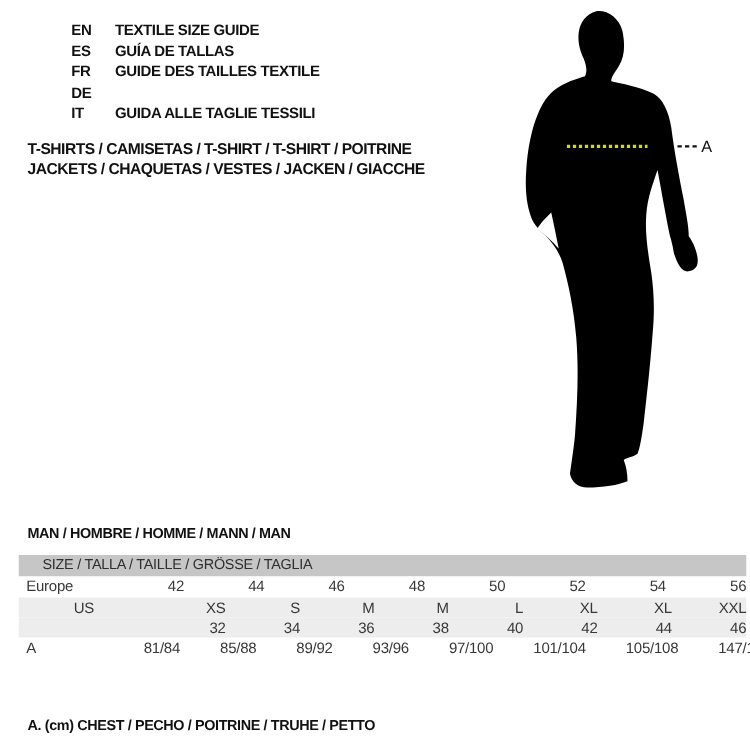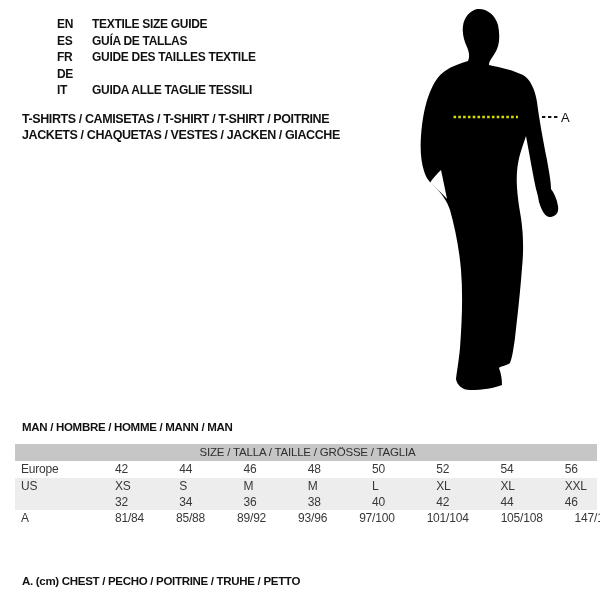--- a/index.html
+++ b/index.html
@@ -24,27 +24,27 @@
   
   .figure-svg{left:0;top:0;pointer-events:none;}
   .measure-a{font-family:"Liberation Sans",sans-serif;font-size:13px;fill:#111;}
 
   
   .section-title{left:22px;top:420px;height:14px;line-height:14px;
     font-size:11.5px;font-weight:bold;letter-spacing:-0.3px;color:#111;white-space:nowrap;}
 
   
   .size-table{left:15px;top:444px;width:582px;font-size:12px;color:#383838;}
-  .thead{height:17px;line-height:17px;padding-left:3px;font-size:11.5px;
-    letter-spacing:-0.2px;color:#2f2f2f;white-space:nowrap;text-align:center;}
+  .thead{height:17px;line-height:17px;padding-left:19px;font-size:11.5px;
+    letter-spacing:-0.2px;color:#2f2f2f;white-space:nowrap;}
   .trow{display:grid;grid-template-columns:68px repeat(8,1fr);gap:32px;}
   .trow.h17{height:17px;line-height:17px;}
-  .trow.h16{height:16px;line-height:16px;}
+  .trow.h16{height:16px;line-height:16px;padding-left:38px;}
   .tlabel{text-align:left;padding-left:6px;letter-spacing:-0.2px;}
-  .tcell{text-align:left;letter-spacing:-0.2px;}
+  .tcell{text-align:right;letter-spacing:-0.2px;}
 
   
   .footnote{left:22px;top:550px;height:14px;line-height:14px;
     font-size:11.5px;font-weight:bold;letter-spacing:-0.3px;color:#111;white-space:nowrap;margin-top:24px;}
 </style>
 </head>
 <body>
 
 <div class="abs lang-block">
   <div class="lang-row">

